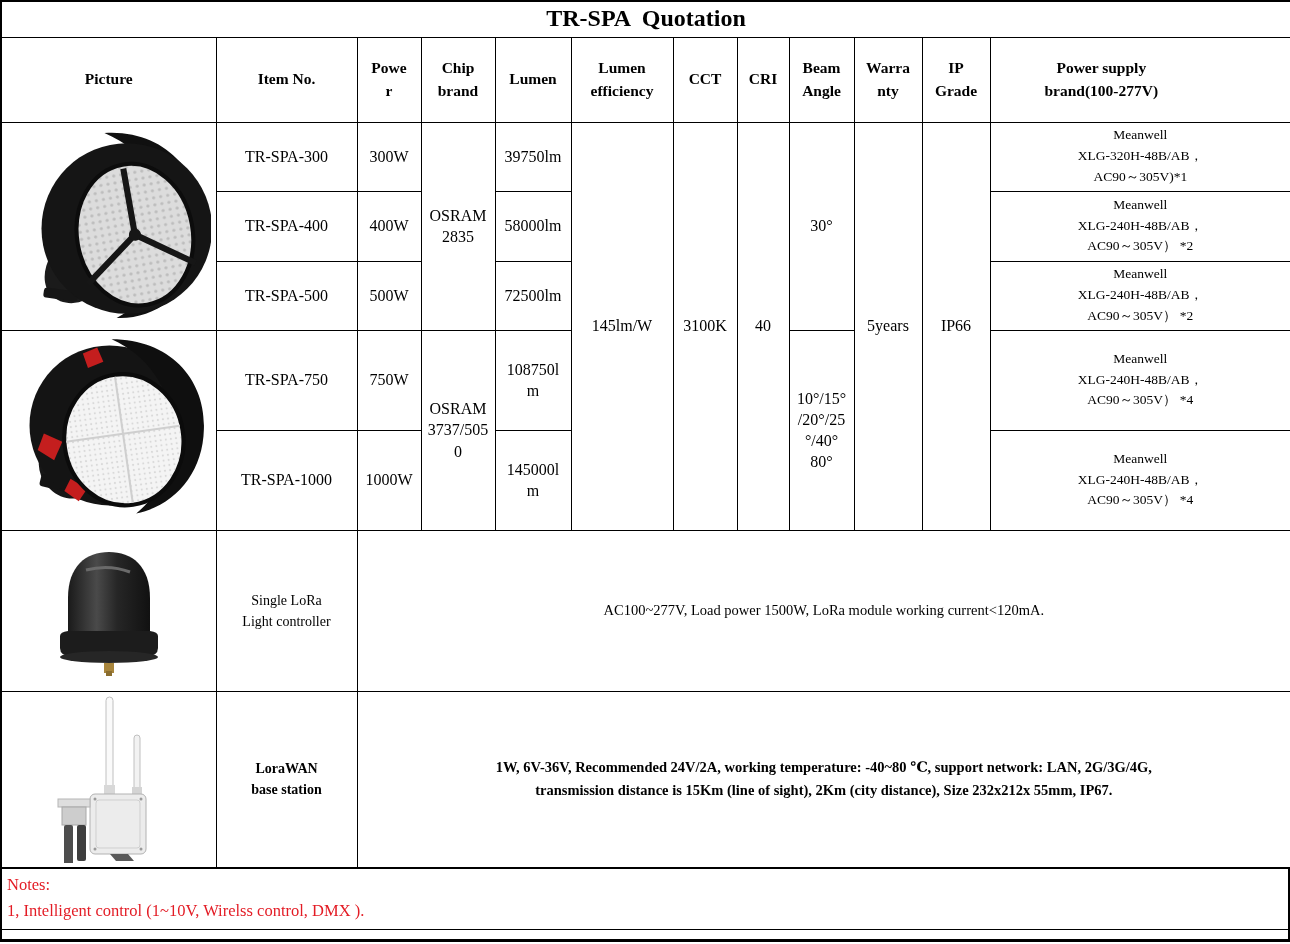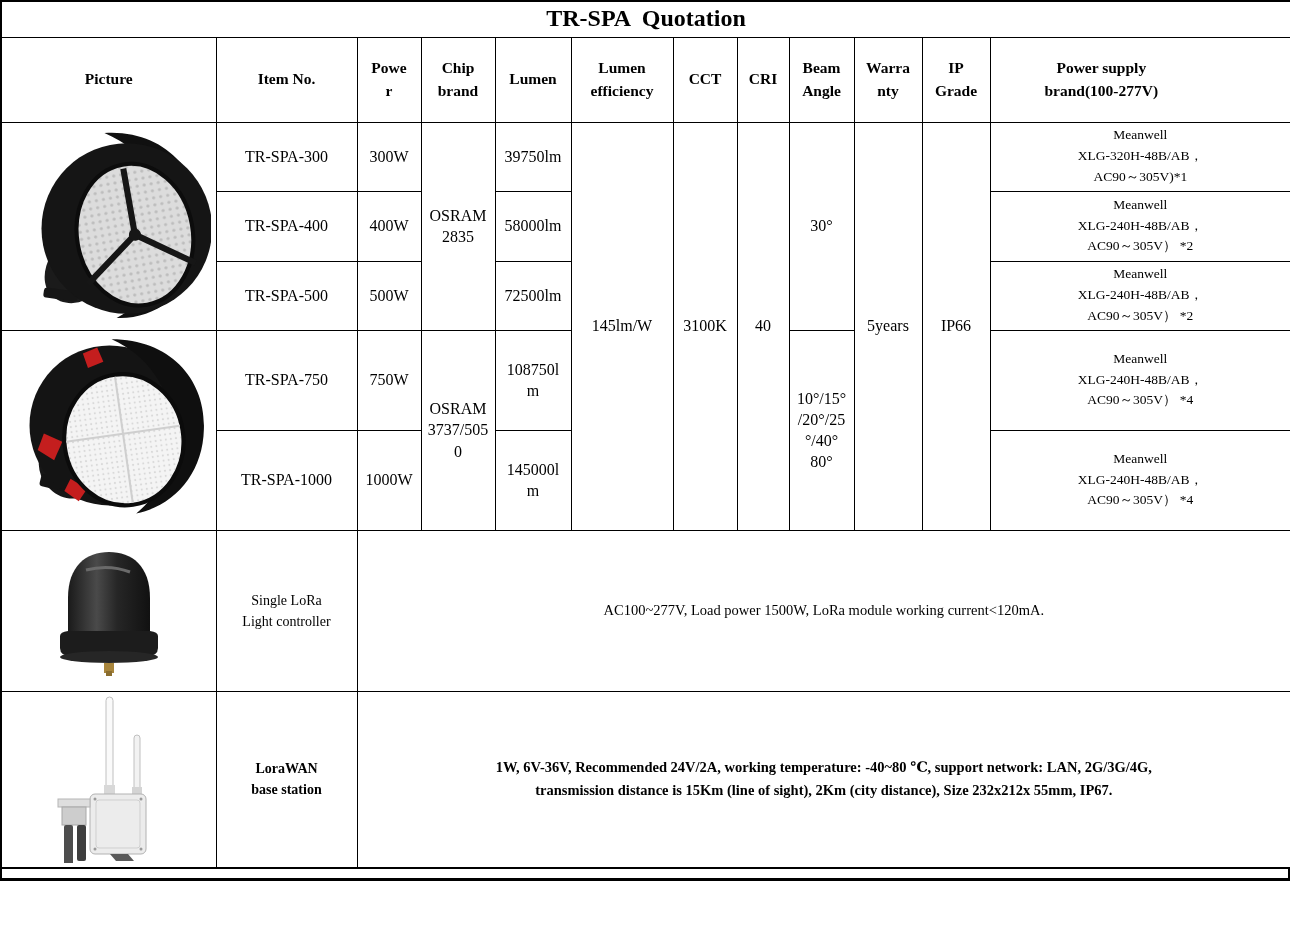--- a/index.html
+++ b/index.html
@@ -226,15 +226,19 @@
       </svg>
     </td>
     <td class="pre acc-name">LoraWAN
 base station</td>
     <td class="pre acc-desc" colspan="10">1W, 6V-36V, Recommended 24V/2A, working temperature: -40~80 ℃, support network: LAN, 2G/3G/4G,
 transmission distance is 15Km (line of sight), 2Km (city distance), Size 232x212x 55mm, IP67.</td>
   </tr>
 </tbody>
     </table>
 
+<div class="notes">
+  <div>Notes:</div>
+  <div>1, Intelligent control (1~10V, Wirelss control, DMX ).</div>
+</div>
 <div class="bottom-strip"></div>
 <div class="bottom-bar"></div>
 </div>
 
 </body></html>

